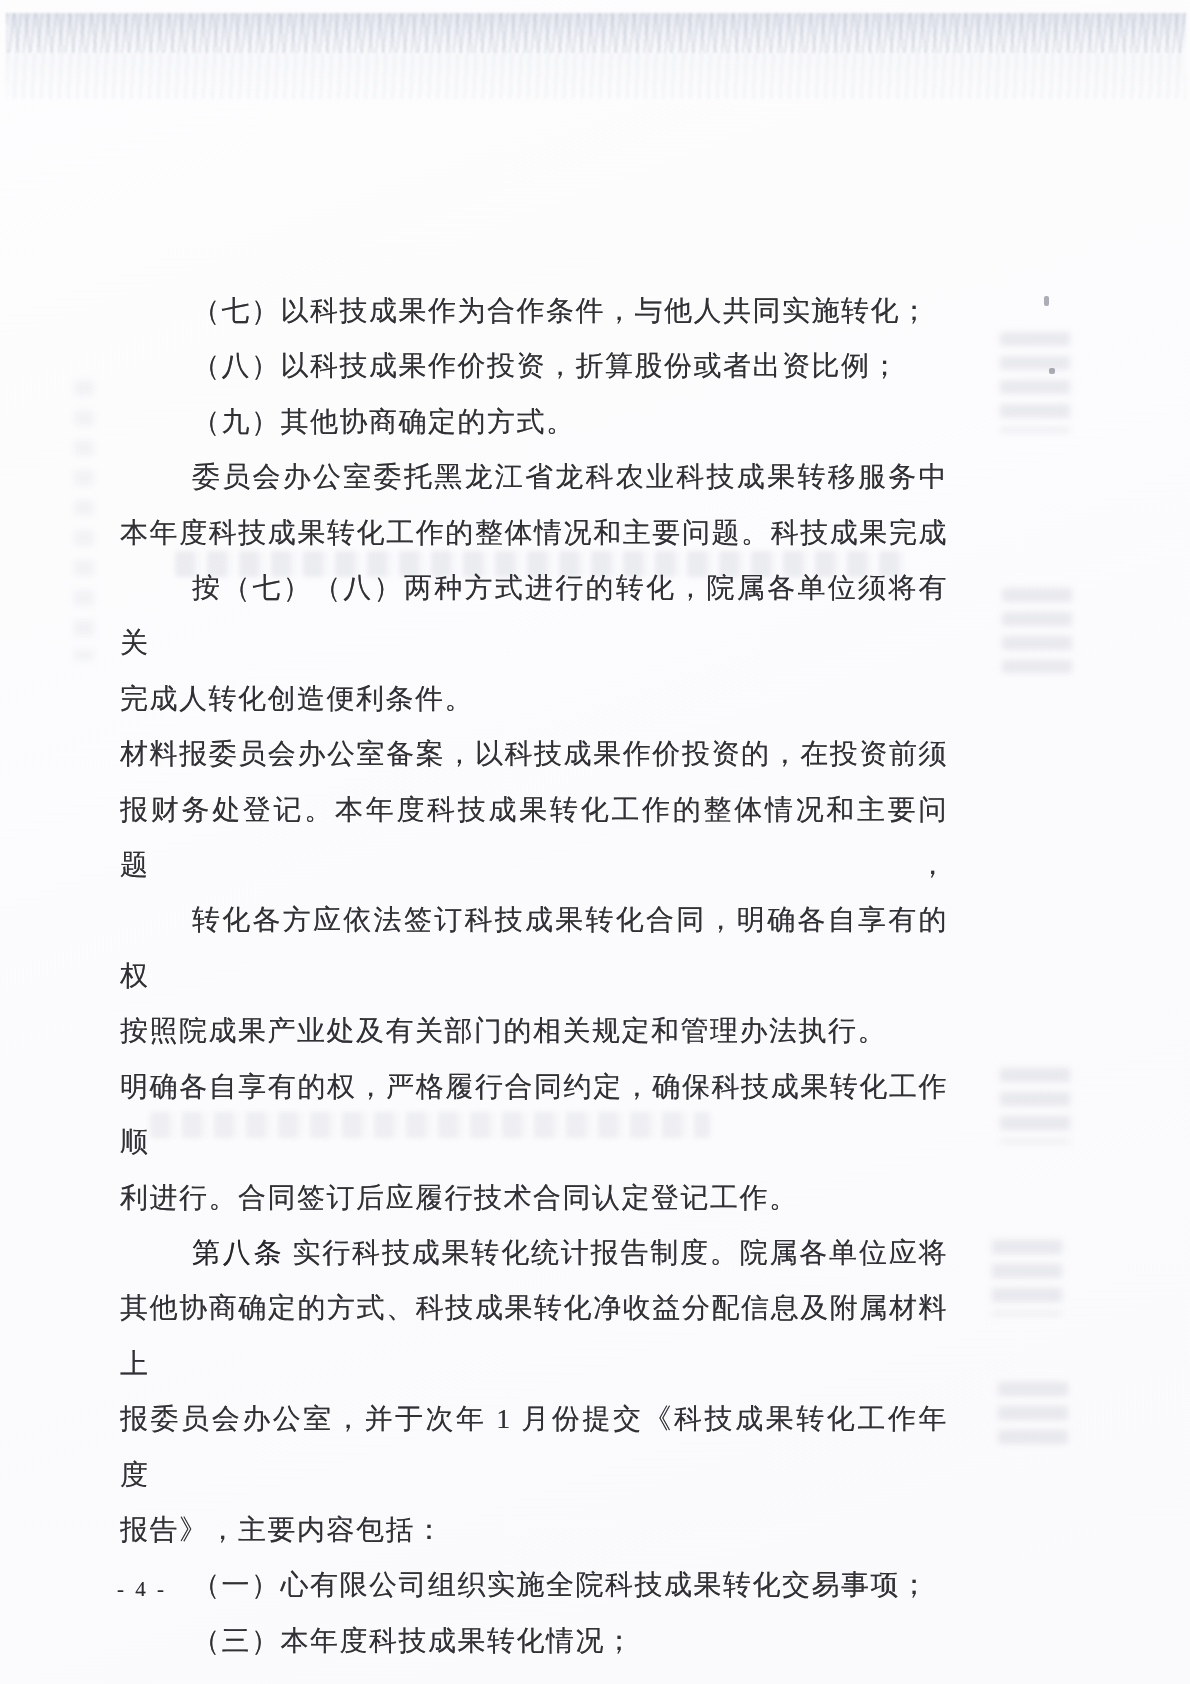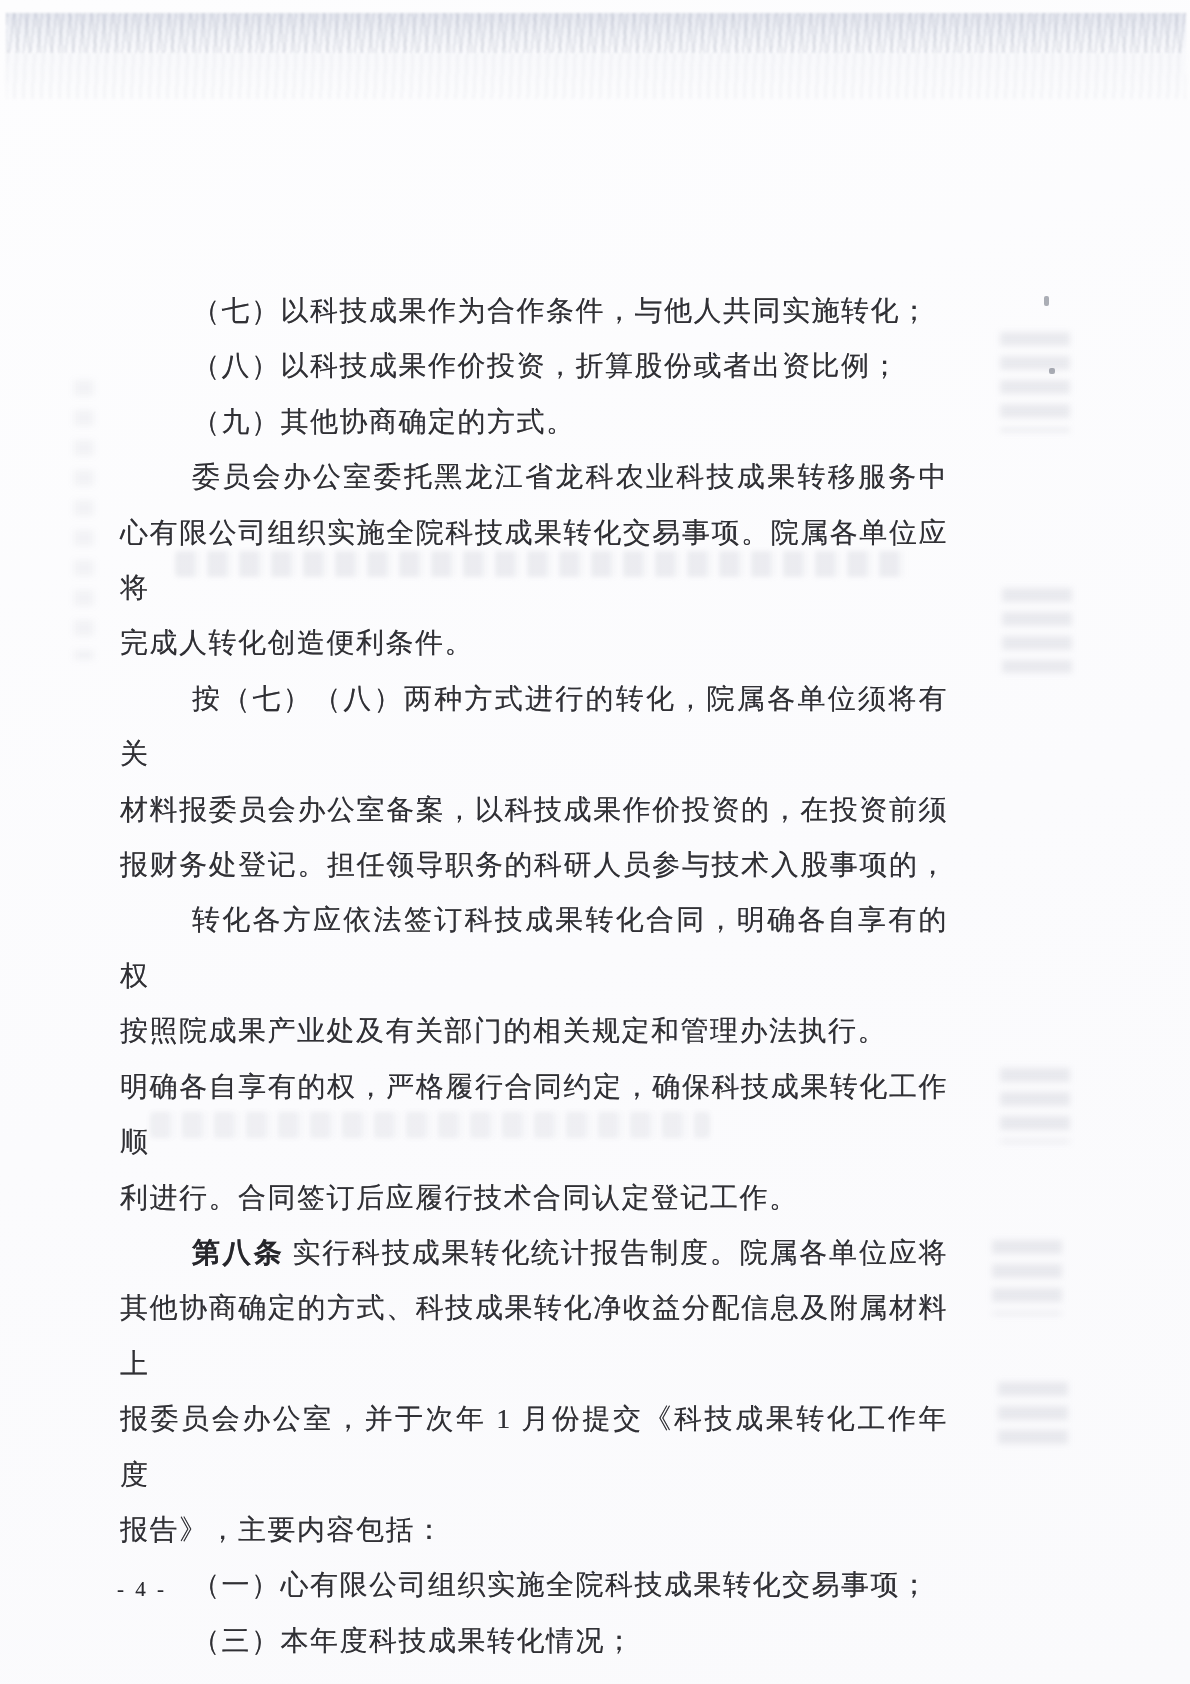--- a/index.html
+++ b/index.html
@@ -30,21 +30,21 @@
   .line { text-align: left; white-space: nowrap; }
   .line.fill {
     white-space: normal;
     text-align: justify;
     text-align-last: justify;
     text-justify: inter-character;
   }
   .line.indent { text-indent: 72px; }
   .hei {
     font-family: "Liberation Sans", "DejaVu Sans", sans-serif;
-    font-weight: 700;
+    font-weight: 400;
     letter-spacing: 2.5px;
     margin-right: 8px;
     color: #26262b;
   }
 
   
   .pagenum {
     position: absolute;
     left: 117px; top: 1577px;
     font-size: 21px;
@@ -119,26 +119,26 @@
   <div class="ghostleft"></div>
   <div class="dot d1"></div>
   <div class="dot d2"></div>
 
   <div class="doc">
     <div class="line indent">（七）以科技成果作为合作条件，与他人共同实施转化；</div>
     <div class="line indent">（八）以科技成果作价投资，折算股份或者出资比例；</div>
     <div class="line indent">（九）其他协商确定的方式。</div>
 
     <div class="line indent fill">委员会办公室委托黑龙江省龙科农业科技成果转移服务中</div>
-    <div class="line fill">心有限公司组织实施全院科技成果转化交易事项。院属各单位应将</div>
+    <div class="line fill">本年度科技成果转化工作的整体情况和主要问题。科技成果完成</div>
+    <div class="line indent fill">按（七）（八）两种方式进行的转化，院属各单位须将有关</div>
+
     <div class="line">完成人转化创造便利条件。</div>
-
-    <div class="line indent fill">按（七）（八）两种方式进行的转化，院属各单位须将有关</div>
     <div class="line fill">材料报委员会办公室备案，以科技成果作价投资的，在投资前须</div>
-    <div class="line fill">报财务处登记。担任领导职务的科研人员参与技术入股事项的，</div>
+    <div class="line fill">报财务处登记。本年度科技成果转化工作的整体情况和主要问题，</div>
     <div class="line indent fill">转化各方应依法签订科技成果转化合同，明确各自享有的权</div>
 
     <div class="line">按照院成果产业处及有关部门的相关规定和管理办法执行。</div>
     <div class="line fill">明确各自享有的权，严格履行合同约定，确保科技成果转化工作顺</div>
     <div class="line">利进行。合同签订后应履行技术合同认定登记工作。</div>
 
     <div class="line indent fill">
       <span class="hei">第八条</span><span>实行科技成果转化统计报告制度。院属各单位应将</span>
     </div>
     <div class="line fill">其他协商确定的方式、科技成果转化净收益分配信息及附属材料上</div>

